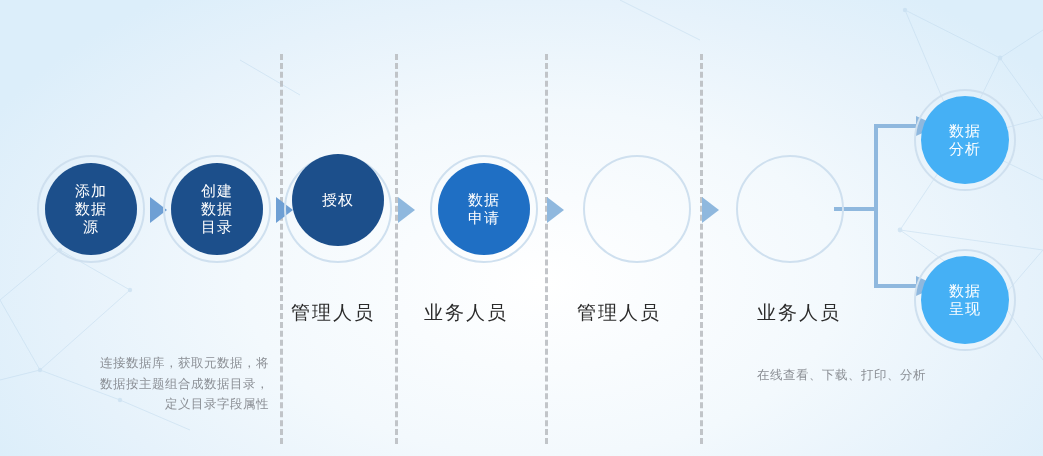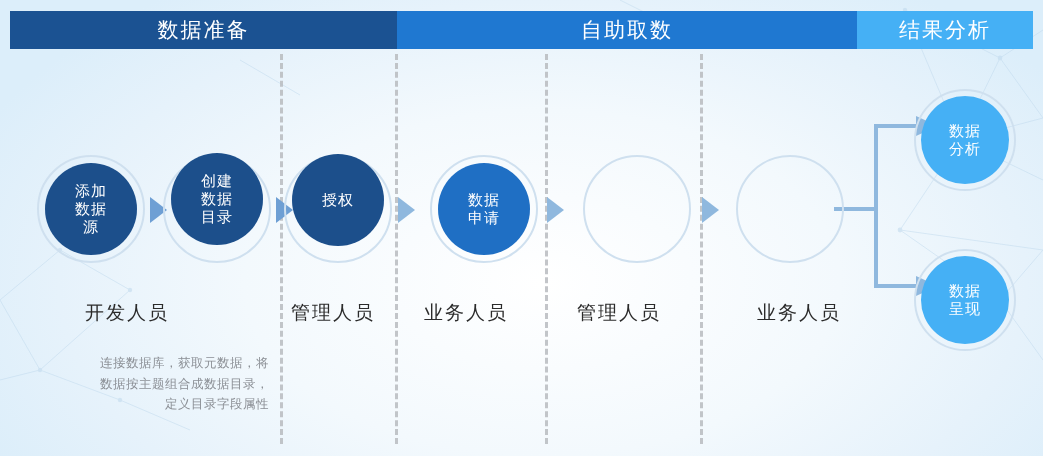--- a/index.html
+++ b/index.html
@@ -169,31 +169,20 @@
       <circle cx="905" cy="10" r="2.2"></circle>
       <circle cx="900" cy="230" r="2.4"></circle>
       <circle cx="1000" cy="300" r="2.4"></circle>
       <circle cx="60" cy="250" r="2.2"></circle>
       <circle cx="40" cy="370" r="2.2"></circle>
       <circle cx="130" cy="290" r="2.2"></circle>
       <circle cx="120" cy="400" r="2.2"></circle>
     </g>
   </svg>
 
-  <div id="phase-bar">
-    <div class="phase p1">
-      <span>数据准备</span>
-    </div>
-    <div class="phase p2">
-      <span>自助取数</span>
-    </div>
-    <div class="phase p3">
-      <span>结果分析</span>
-    </div>
-  </div>
 
   <div class="lane-divider" style="left:280px;"></div>
   <div class="lane-divider" style="left:395px;"></div>
   <div class="lane-divider" style="left:545px;"></div>
   <div class="lane-divider" style="left:700px;"></div>
 
   <svg id="branch-connector" viewBox="0 0 110 215" xmlns="http://www.w3.org/2000/svg">
     <g stroke="#8fb8de" stroke-width="4" fill="none">
       <path d="M0 113 L42 113"></path>
       <path d="M42 113 L42 30 L82 30"></path>
@@ -206,21 +195,21 @@
   <div class="ring" style="left:37px;  top:155px; width:108px; height:108px;"></div>
   <div class="node n-dark" style="left:45px; top:163px; width:92px; height:92px;justify-content:center;">
     <span class="node-label">添加
 数据
 源</span>
   </div>
 
   <div class="tri" style="left:150px; top:197px;"></div>
 
   <div class="ring" style="left:163px; top:155px; width:108px; height:108px;"></div>
-  <div class="node n-dark" style="left:171px; top:153px; width:92px; height:92px;justify-content:center;">
+  <div class="node n-dark" style="left:171px; top:163px; width:92px; height:92px;justify-content:center;">
     <span class="node-label">创建
 数据
 目录</span>
   </div>
 
   <div class="tri" style="left:276px; top:197px;"></div>
 
   <div class="ring" style="left:284px; top:155px; width:108px; height:108px;"></div>
   <div class="node n-dark" style="left:292px; top:154px; width:92px; height:92px;text-align:right;">
     <span class="node-label">授权</span>
@@ -247,23 +236,23 @@
     <span class="node-label">数据
 分析</span>
   </div>
 
   <div class="ring" style="left:914px; top:249px; width:102px; height:102px;"></div>
   <div class="node n-bright" style="left:921px; top:256px; width:88px; height:88px;">
     <span class="node-label">数据
 呈现</span>
   </div>
 
-  <div class="role" style="left:85px;">开发人员</div>
   <div class="role" style="left:291px;">管理人员</div>
   <div class="role" style="left:424px;">业务人员</div>
   <div class="role" style="left:577px;">管理人员</div>
   <div class="role" style="left:757px;">业务人员</div>
 
   <div class="desc" style="left:19px;  top:353px; width:250px;text-align:right;">连接数据库，获取元数据，将
 数据按主题组合成数据目录，
 定义目录字段属性</div>
+  <div class="desc" style="left:757px; top:365px; width:260px;">在线查看、下载、打印、分析</div>
 
 </div>
 
 </body></html>

